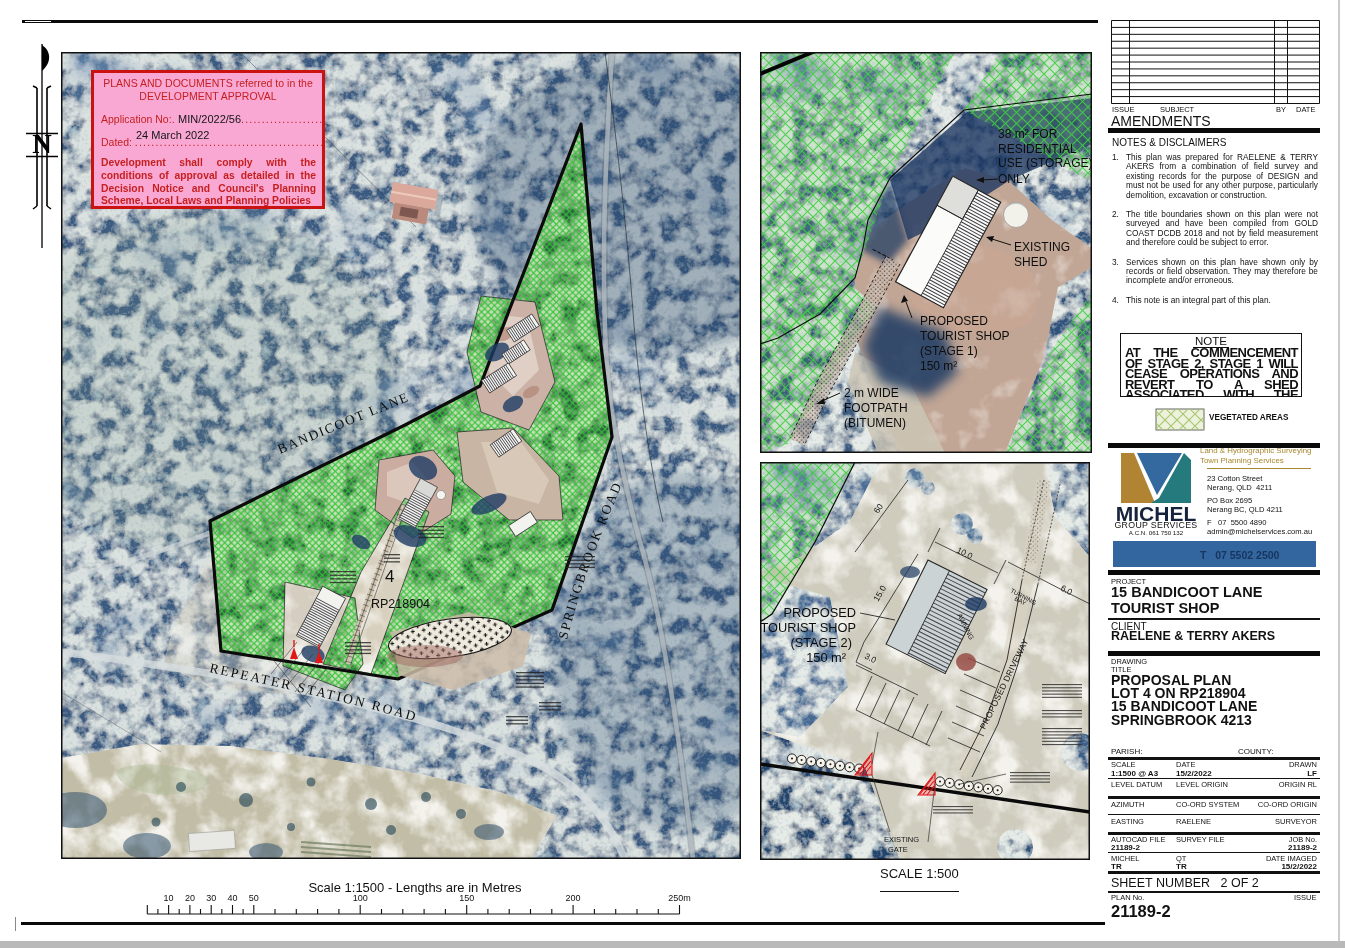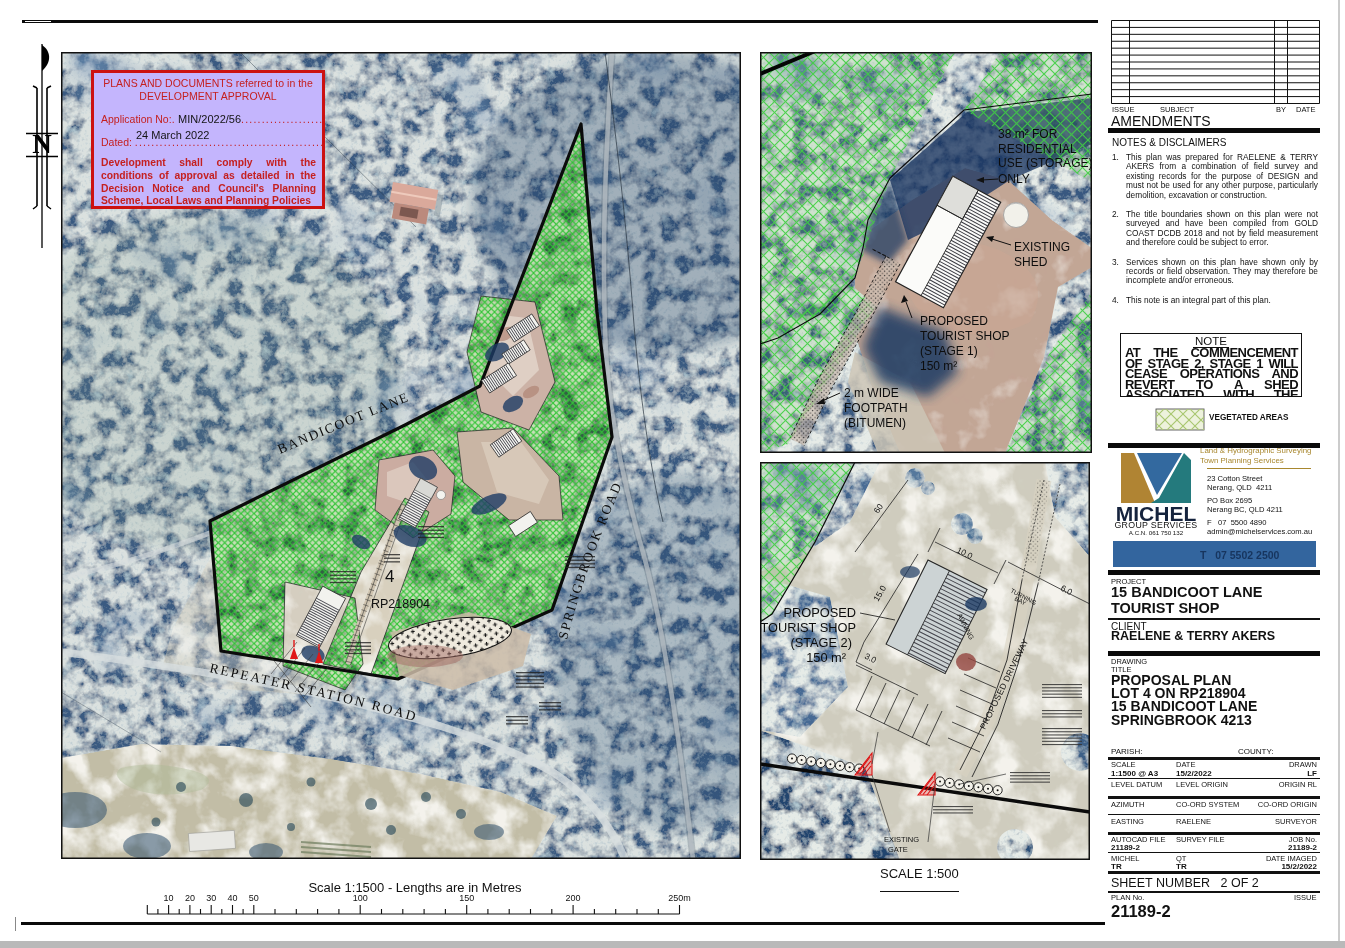--- a/index.html
+++ b/index.html
@@ -297,21 +297,21 @@
       <path id="tr" d="M148,620 C230,638 330,658 425,692"></path>
     </defs>
 <text font-family="Liberation Serif,serif" font-size="13.5" letter-spacing="1.6" fill="#0e0e0e"><textPath href="#tb">BANDICOOT LANE</textPath></text>
 
 <text font-family="Liberation Serif,serif" font-size="13.5" letter-spacing="1.8" fill="#0e0e0e"><textPath href="#ts">SPRINGBROOK ROAD</textPath></text>
 
 <text font-family="Liberation Serif,serif" font-size="13.5" letter-spacing="2.2" fill="#0e0e0e"><textPath href="#tr">REPEATER STATION ROAD</textPath></text>
 <rect x="0.75" y="0.75" width="678.5" height="805.5" fill="none" stroke="#111" stroke-width="1.5"></rect>
 </svg>
 
-<div class="abs" style="left:91px;top:70px;width:228px;height:133px;background:#c4b5fd;border:3px solid #cc1111;color:#c52020;font-size:10.5px;overflow:hidden;">
+<div class="abs" style="left:91px;top:70px;width:228px;height:133px;background:#f9a8d4;border:3px solid #cc1111;color:#c52020;font-size:10.5px;overflow:hidden;">
  <div class="abs" style="left:0;top:4px;width:228px;text-align:center;line-height:13px;">PLANS AND DOCUMENTS referred to in the<br>DEVELOPMENT APPROVAL</div>
  <div class="abs" style="left:7px;top:40px;white-space:nowrap;">Application No:<span style="letter-spacing:0.5px">.</span><span style="color:#141414;font-size:11px;">&nbsp;MIN/2022/56</span><span style="letter-spacing:1.2px">.......................</span></div>
  <div class="abs" style="left:42px;top:56px;color:#141414;font-size:11px;white-space:nowrap;">24 March 2022</div>
  <div class="abs" style="left:7px;top:63px;white-space:nowrap;">Dated: <span style="letter-spacing:1.2px">..............................................</span></div>
  <div class="abs" style="left:7px;top:84px;width:215px;font-weight:bold;text-align:justify;line-height:12.8px;font-size:10.3px;">Development shall comply with the conditions of approval as detailed in the Decision Notice and Council's Planning Scheme, Local Laws and Planning Policies</div>
 </div>
 
 <svg class="abs" style="left:760px;top:52px" width="332" height="401" viewBox="0 0 332 401">
 <g filter="url(#tf)">
       <rect width="332" height="401" fill="#375880"></rect>

